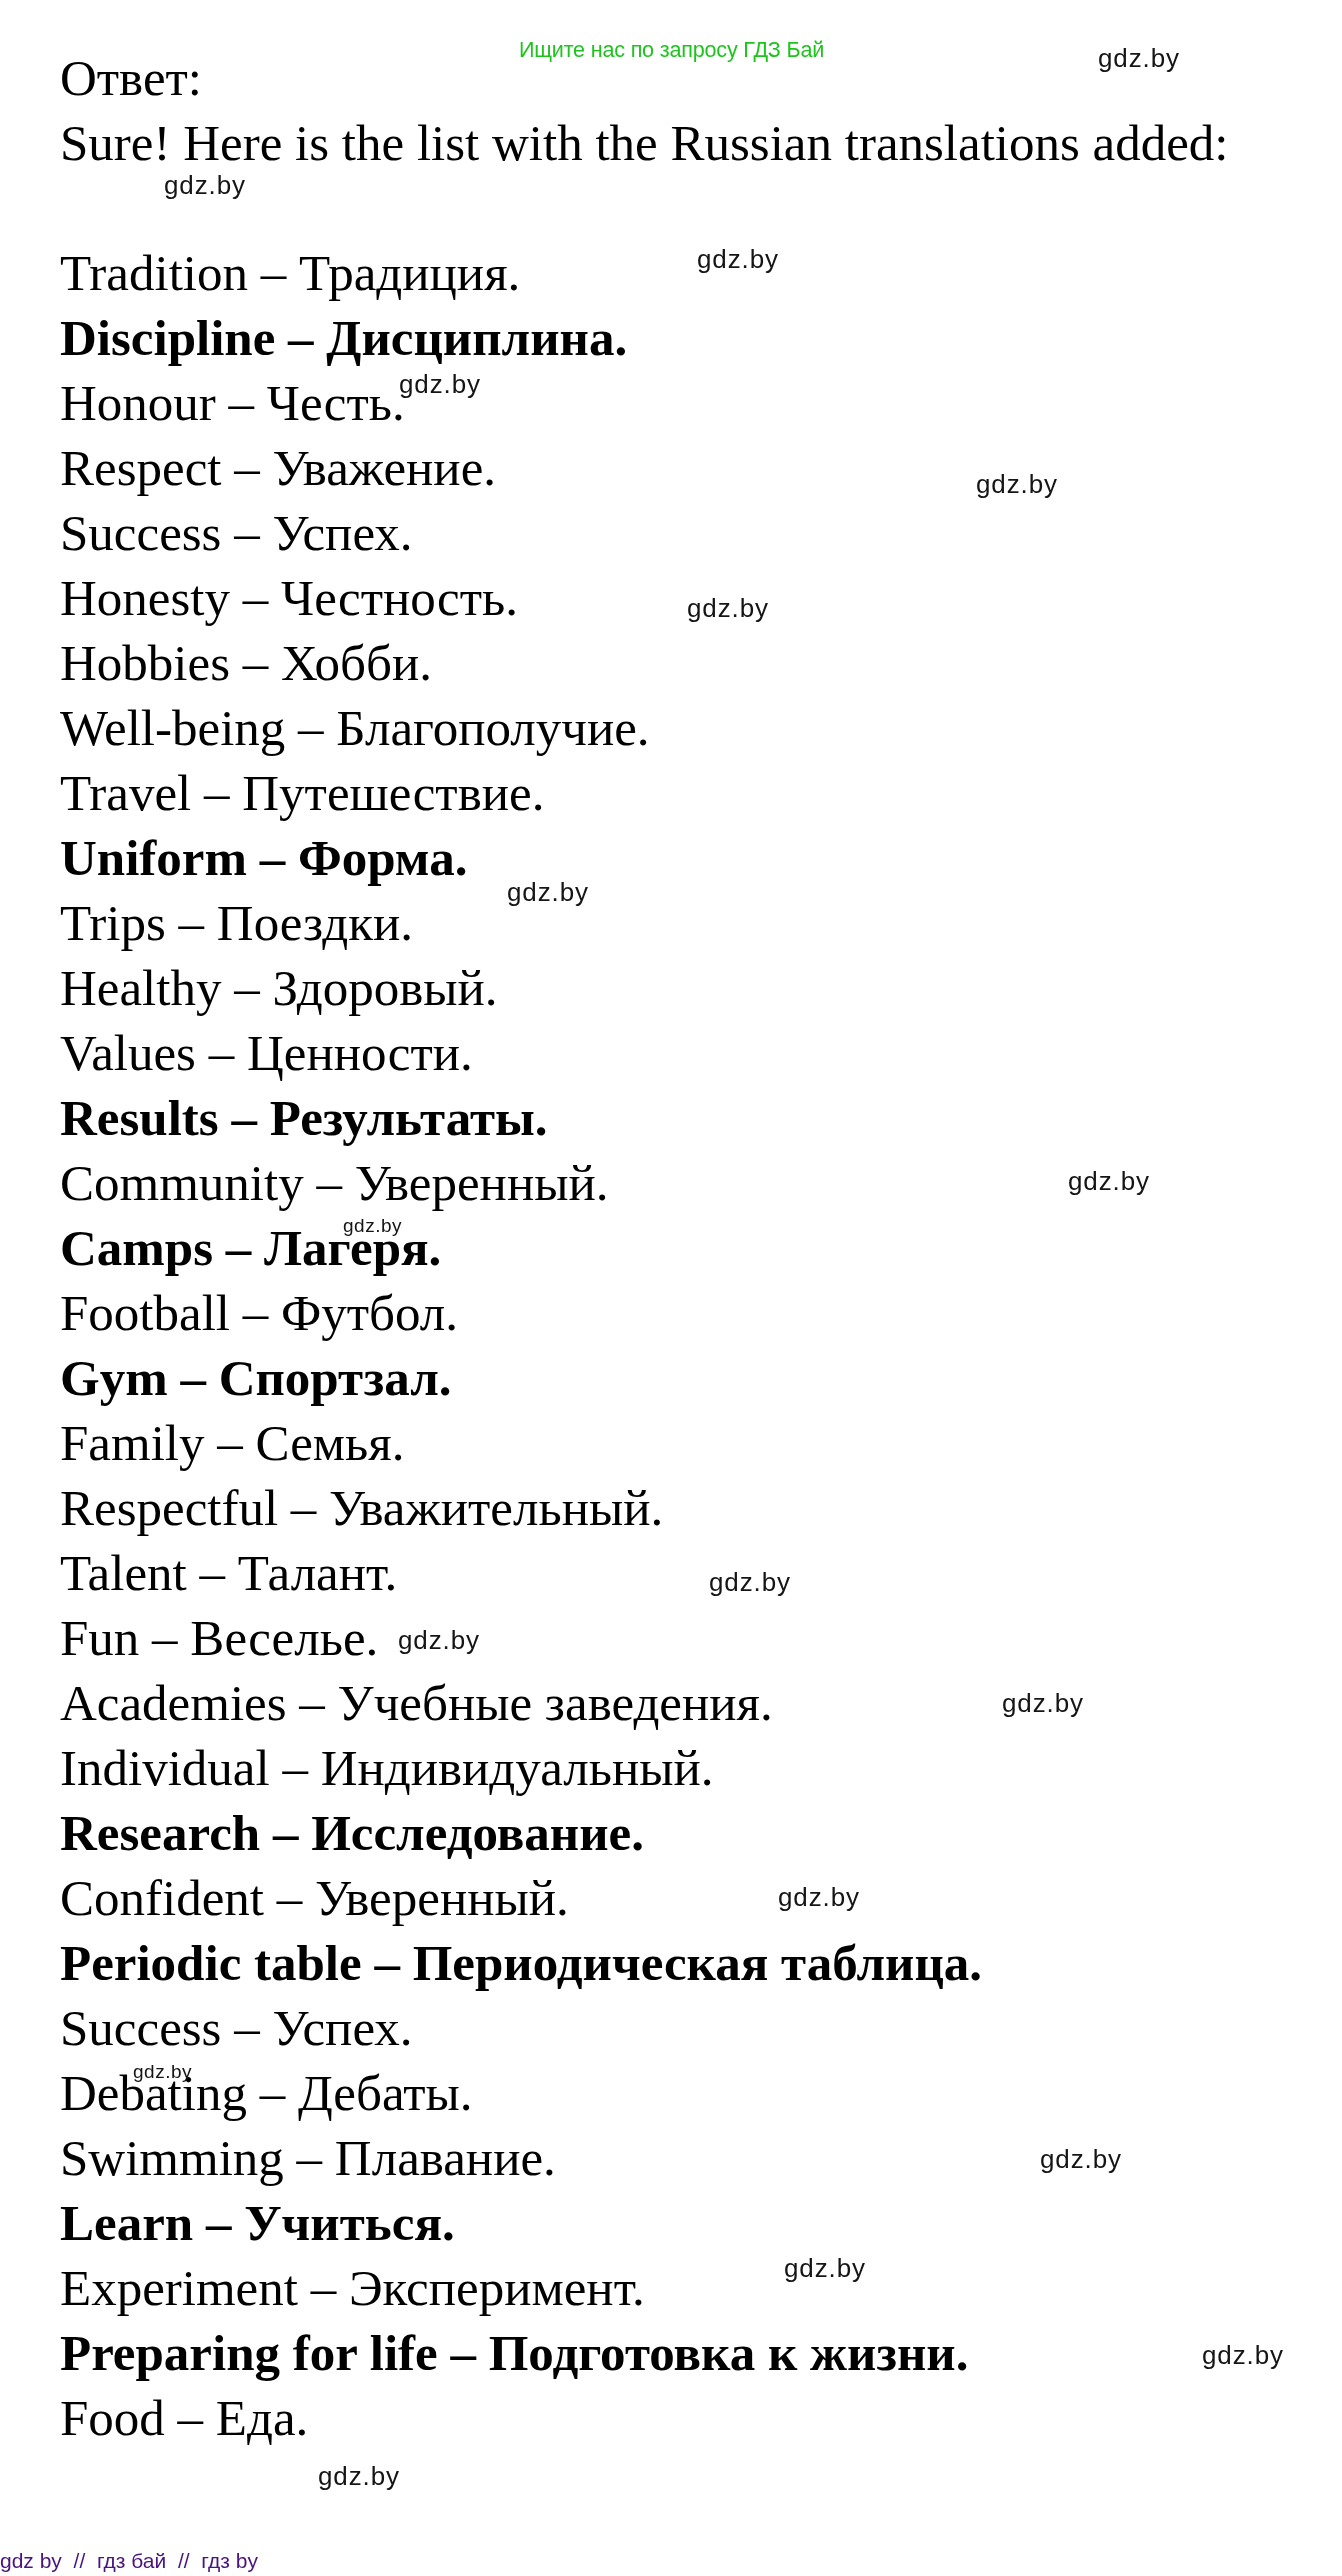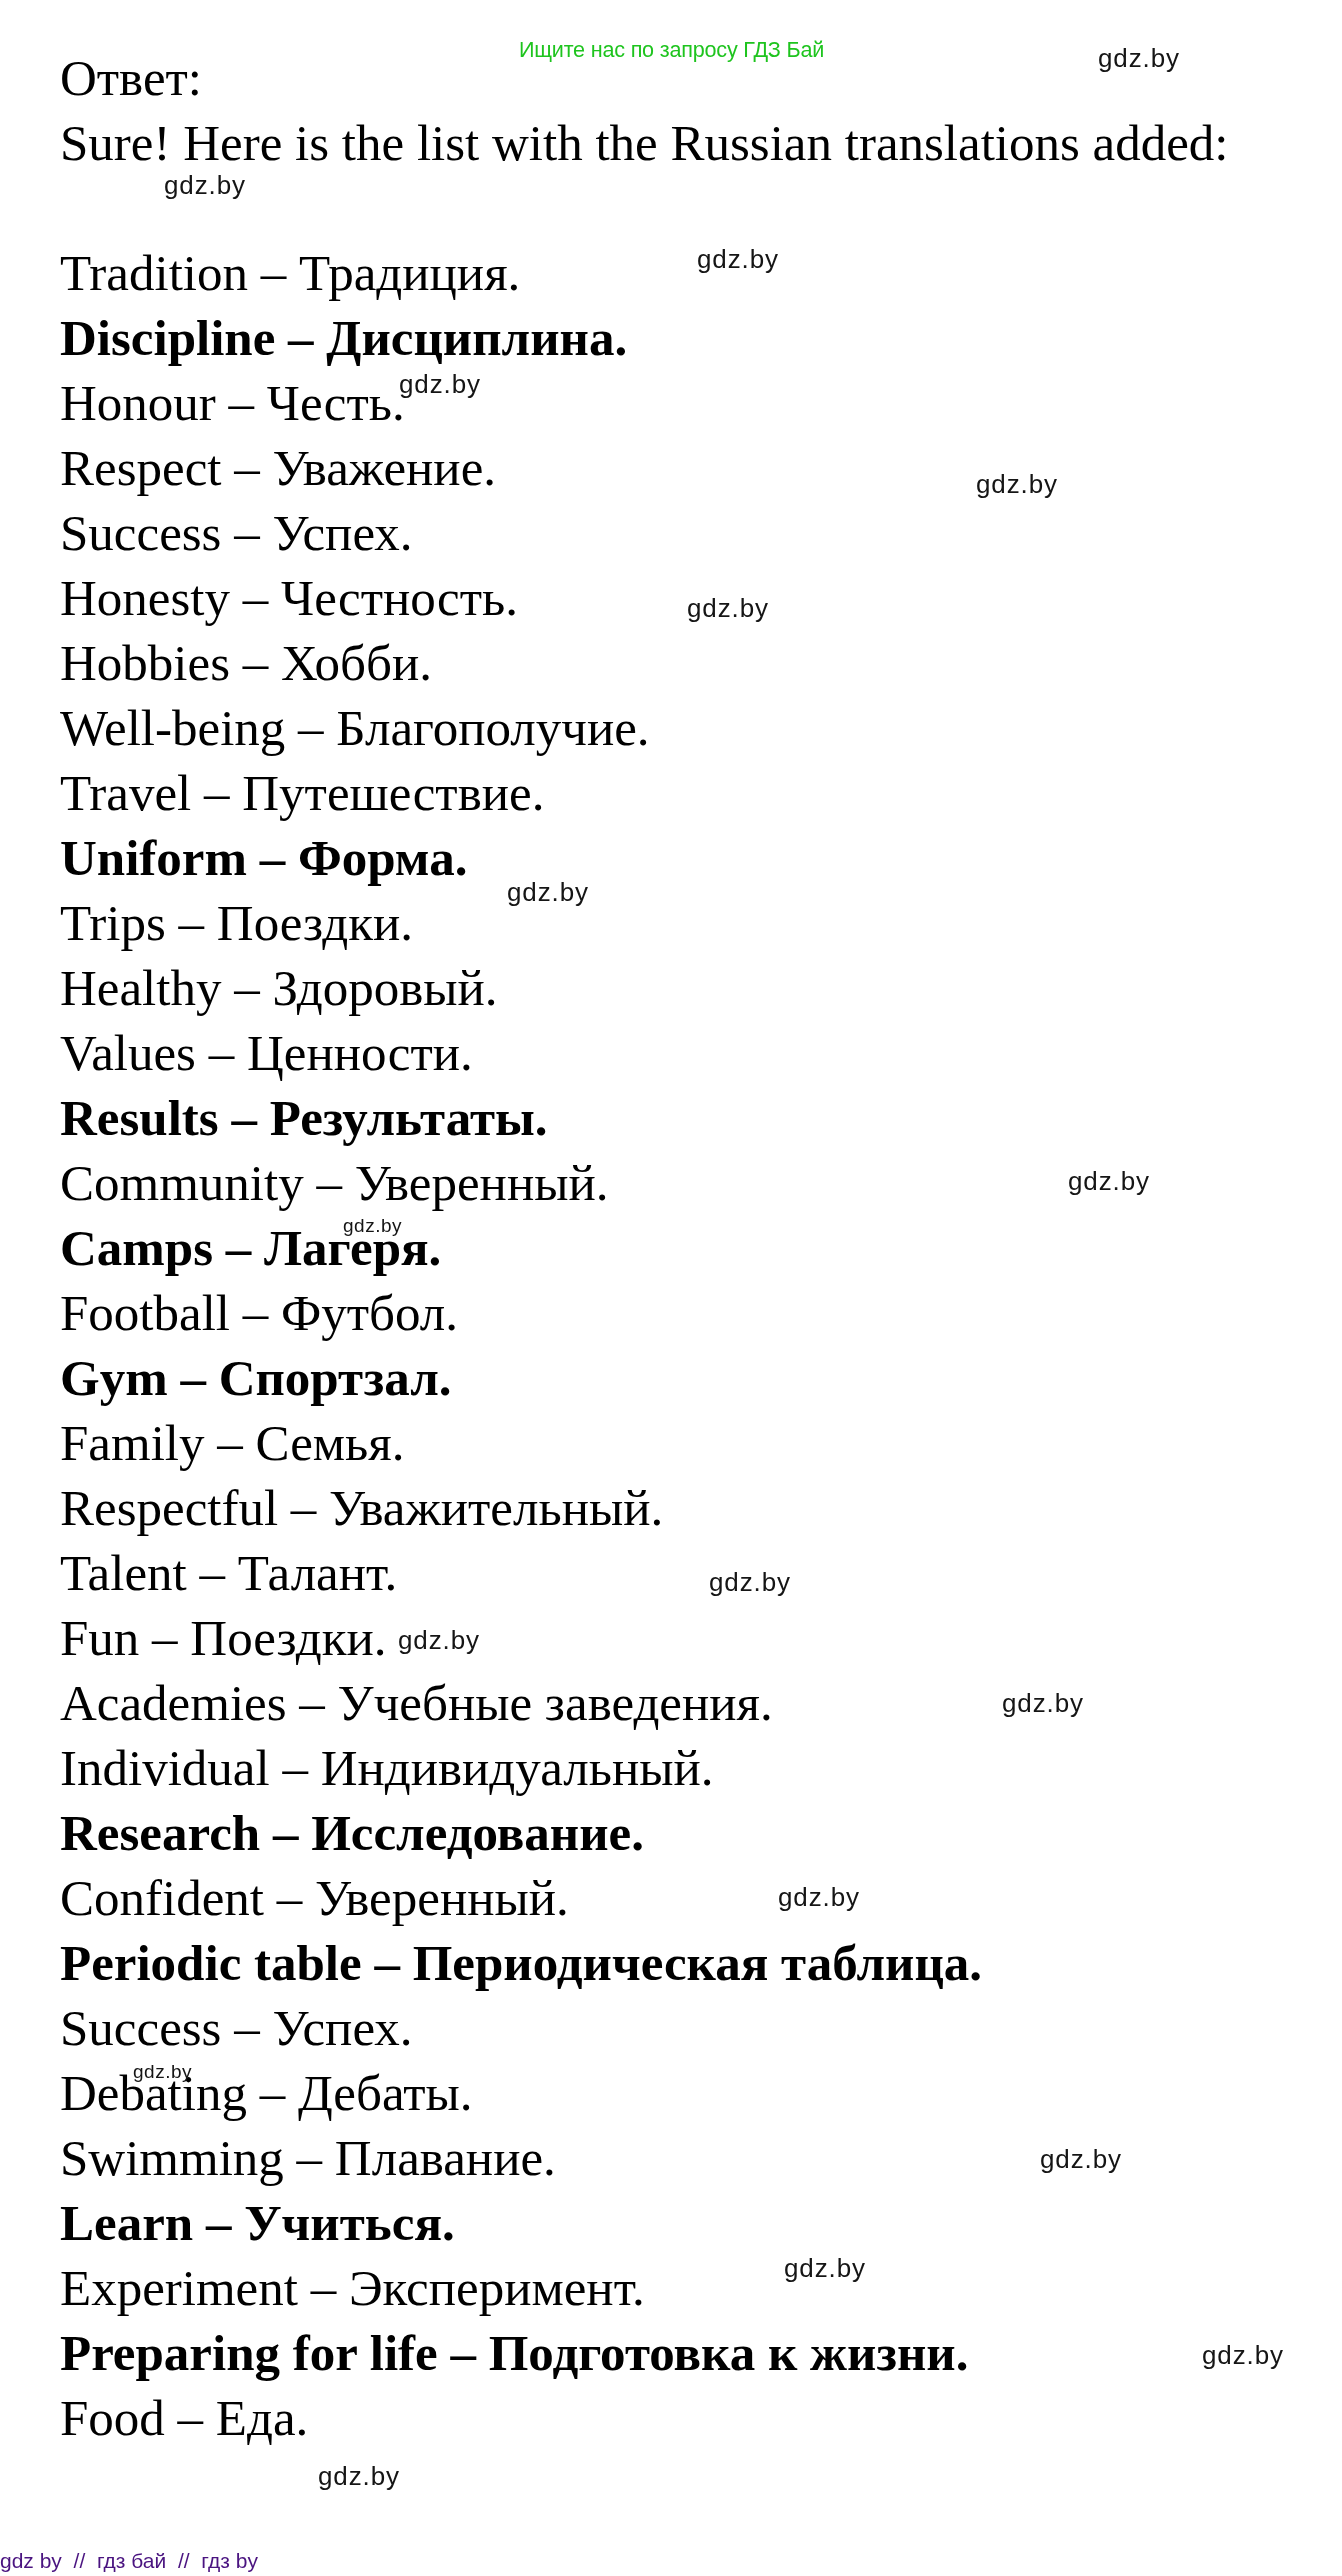--- a/index.html
+++ b/index.html
@@ -105,21 +105,21 @@
     <li class="vocab-item">Healthy – Здоровый.</li>
     <li class="vocab-item">Values – Ценности.</li>
     <li class="vocab-item bold">Results – Результаты.</li>
     <li class="vocab-item">Community – Уверенный.</li>
     <li class="vocab-item bold">Camps – Лагеря.</li>
     <li class="vocab-item">Football – Футбол.</li>
     <li class="vocab-item bold">Gym – Спортзал.</li>
     <li class="vocab-item">Family – Семья.</li>
     <li class="vocab-item">Respectful – Уважительный.</li>
     <li class="vocab-item">Talent – Талант.</li>
-    <li class="vocab-item">Fun – Поездки.</li>
+    <li class="vocab-item">Fun – Веселье.</li>
     <li class="vocab-item">Academies – Учебные заведения.</li>
     <li class="vocab-item">Individual – Индивидуальный.</li>
     <li class="vocab-item bold">Research – Исследование.</li>
     <li class="vocab-item">Confident – Уверенный.</li>
     <li class="vocab-item bold">Periodic table – Периодическая таблица.</li>
     <li class="vocab-item">Success – Успех.</li>
     <li class="vocab-item">Debating – Дебаты.</li>
     <li class="vocab-item">Swimming – Плавание.</li>
     <li class="vocab-item bold">Learn – Учиться.</li>
     <li class="vocab-item">Experiment – Эксперимент.</li>

